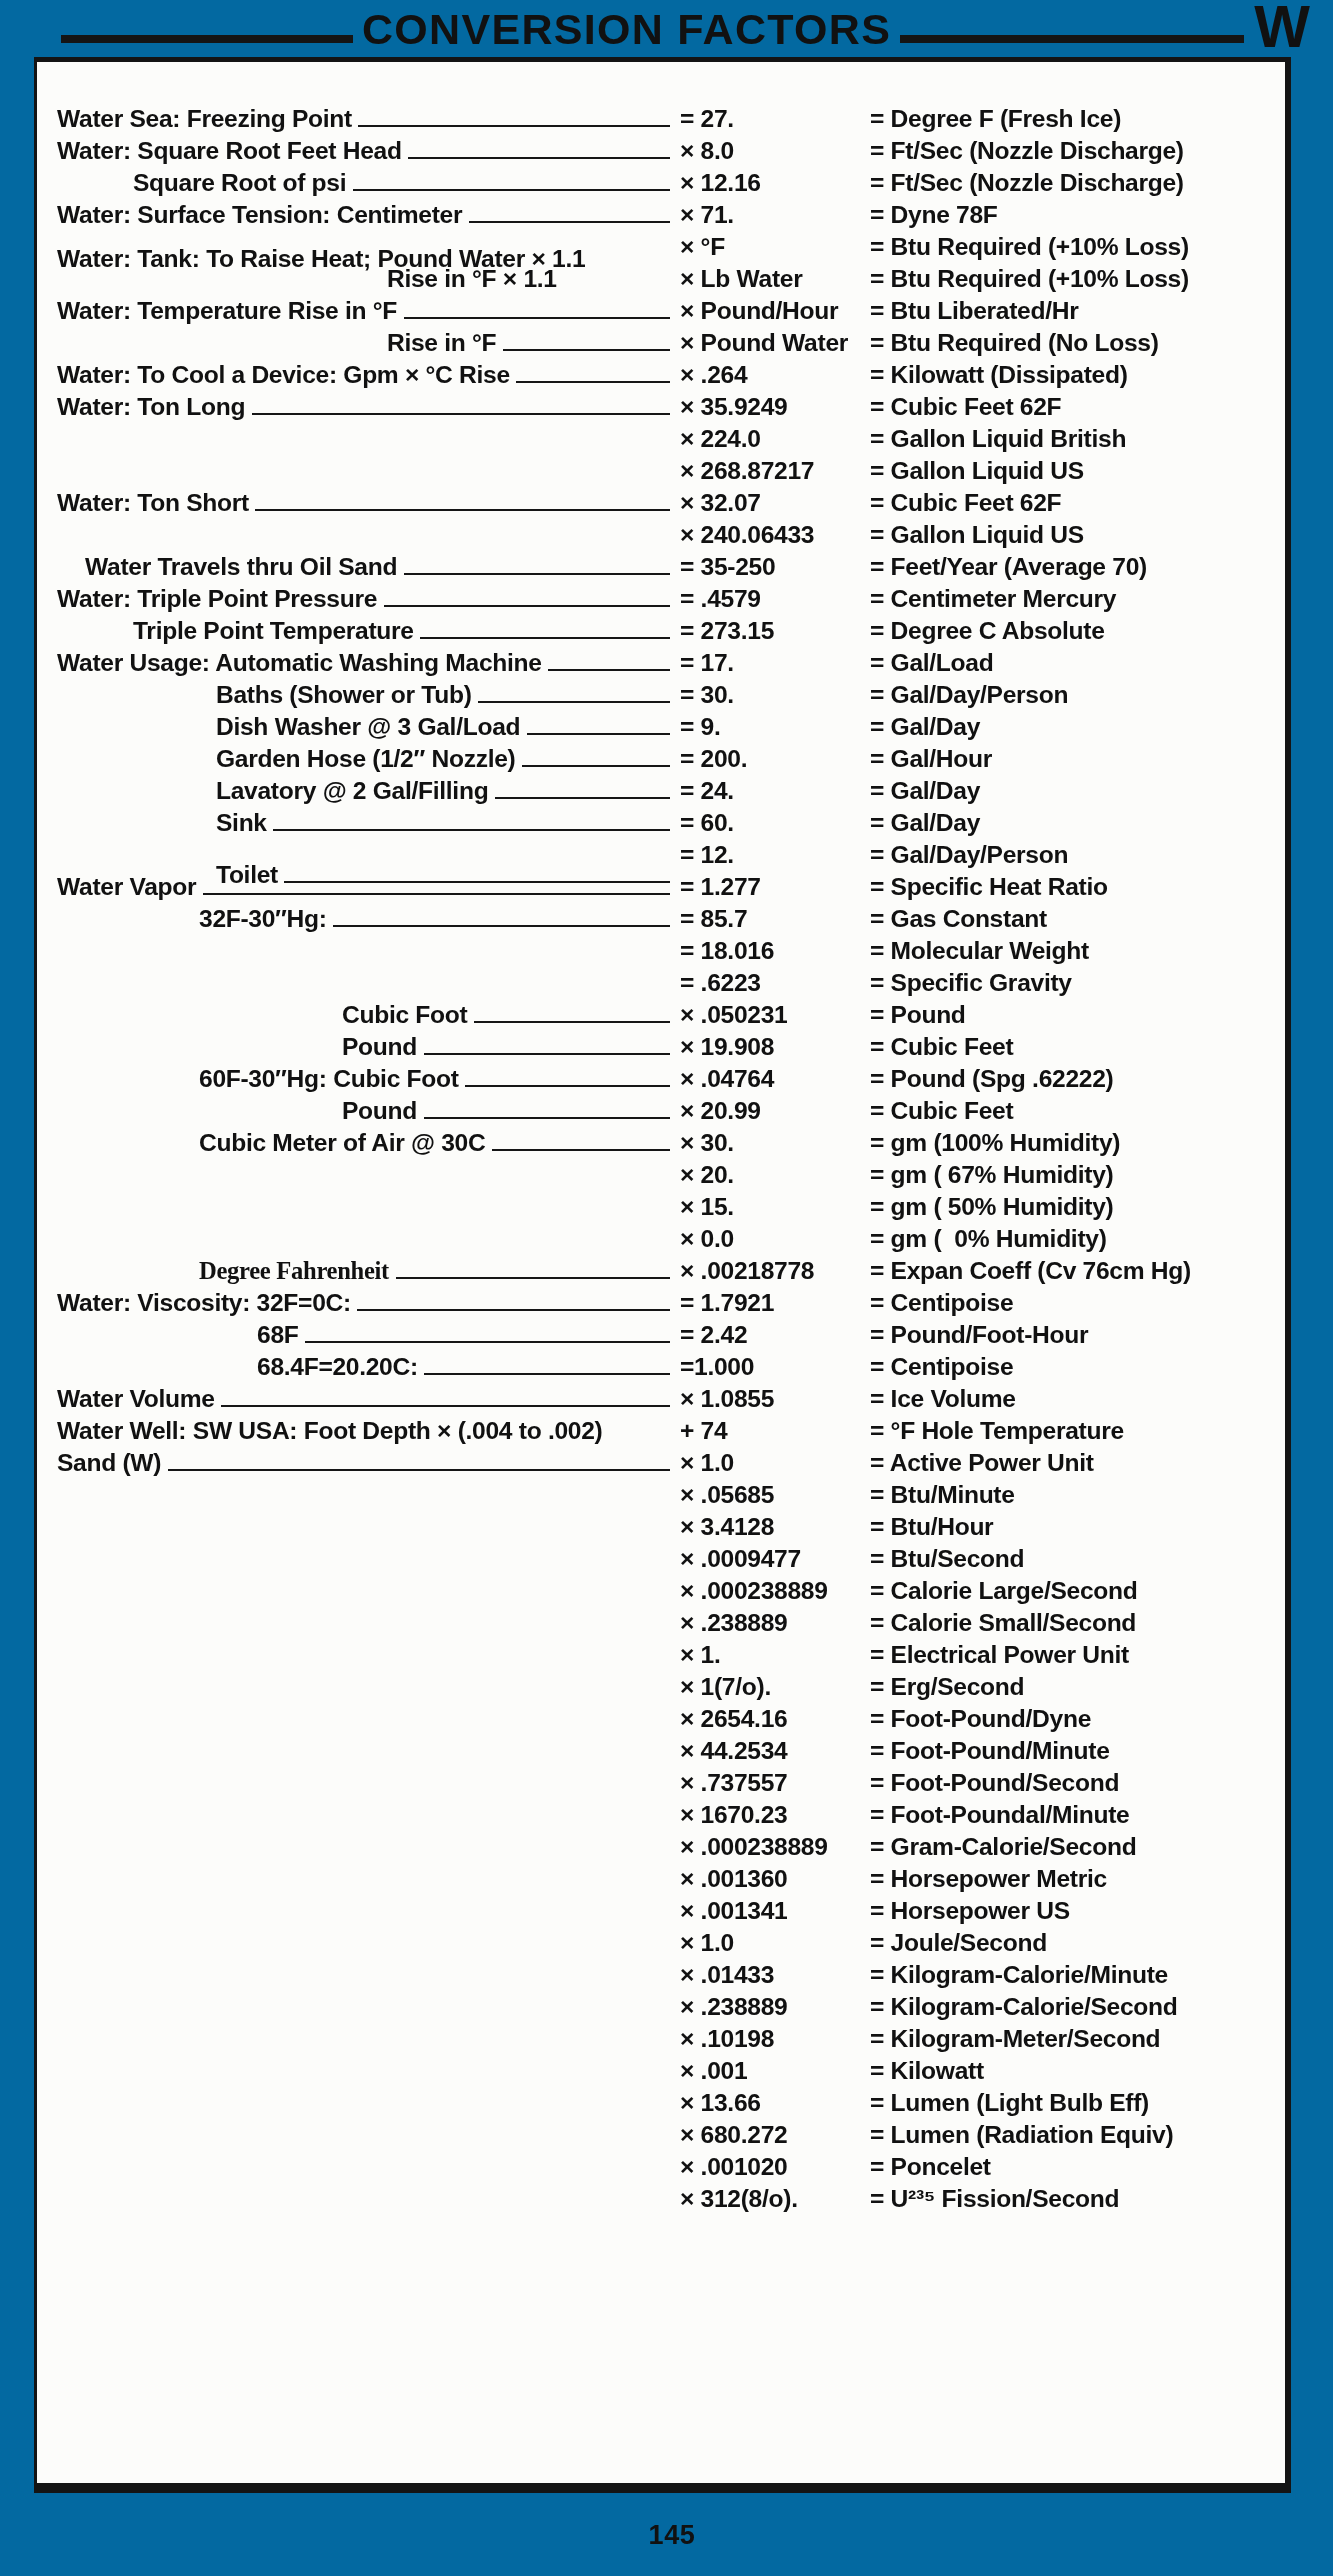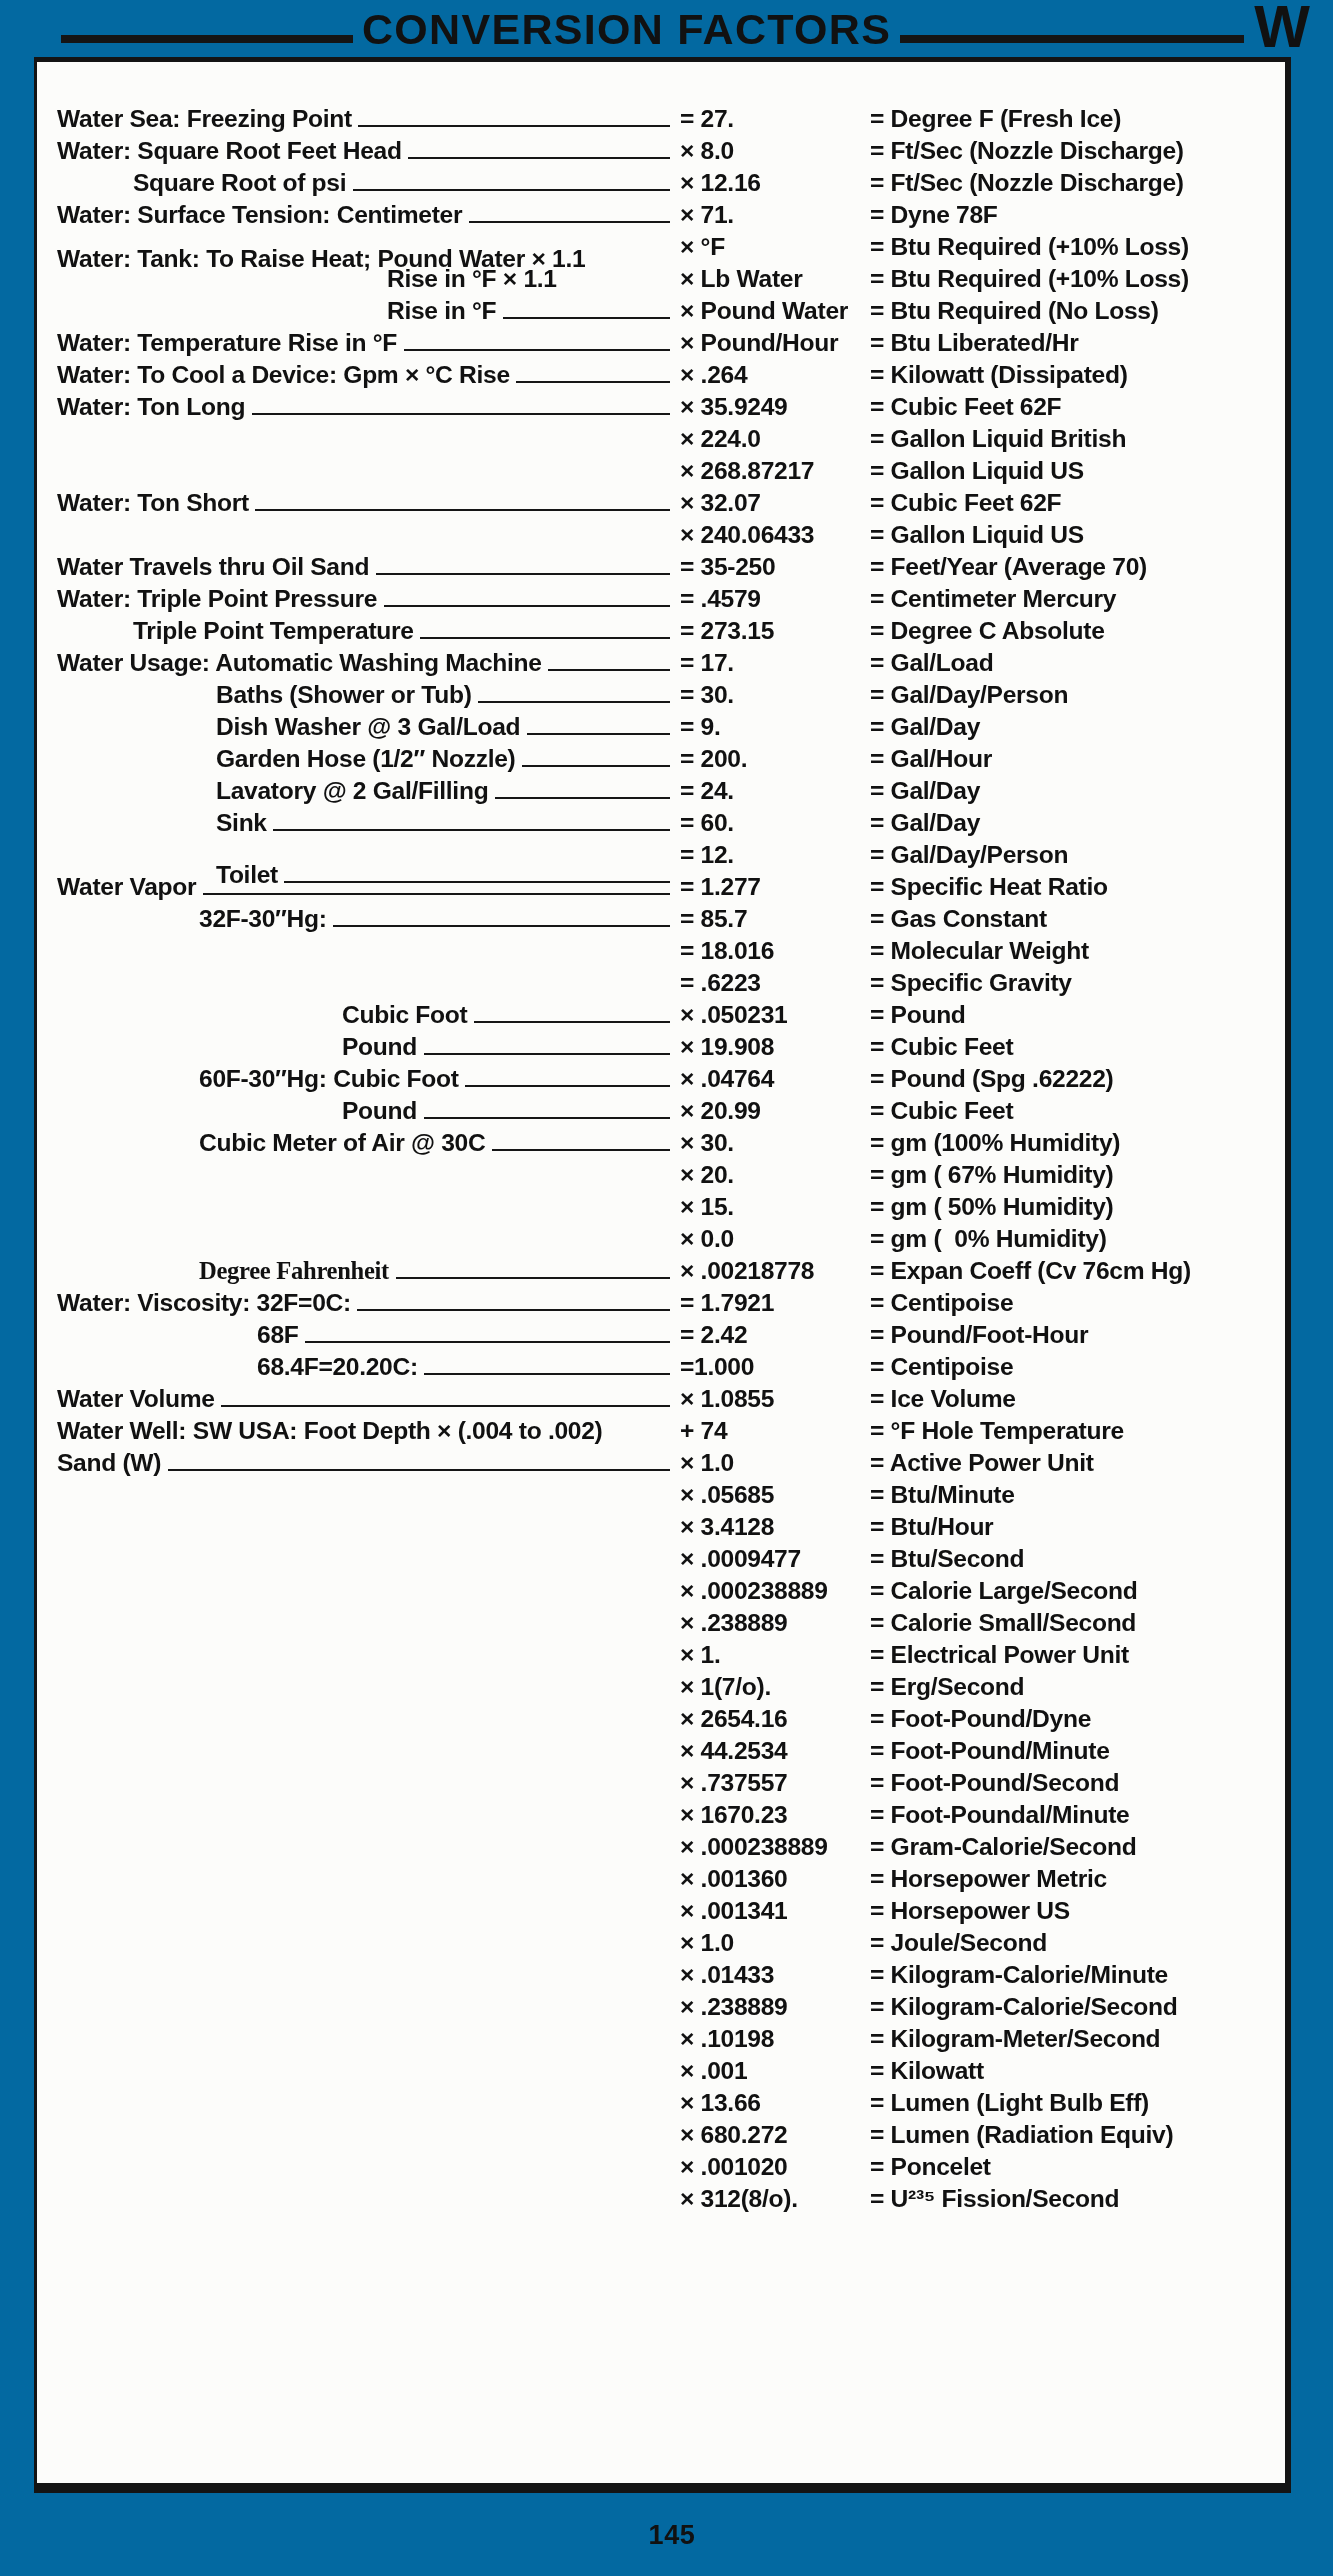--- a/index.html
+++ b/index.html
@@ -74,29 +74,29 @@
   </div>
 
   <div class="box">
     <div class="rows" id="rows">
         <div class="row"><div class="label-wrap"><span class="label" style="padding-left: 0px;">Water Sea: Freezing Point</span><div class="leader"></div></div><span class="factor">= 27.</span><span class="result">= Degree F (Fresh Ice)</span></div>
         <div class="row"><div class="label-wrap"><span class="label" style="padding-left: 0px;">Water: Square Root Feet Head</span><div class="leader"></div></div><span class="factor">× 8.0</span><span class="result">= Ft/Sec (Nozzle Discharge)</span></div>
         <div class="row"><div class="label-wrap"><span class="label" style="padding-left: 76px;">Square Root of psi</span><div class="leader"></div></div><span class="factor">× 12.16</span><span class="result">= Ft/Sec (Nozzle Discharge)</span></div>
         <div class="row"><div class="label-wrap"><span class="label" style="padding-left: 0px;">Water: Surface Tension: Centimeter</span><div class="leader"></div></div><span class="factor">× 71.</span><span class="result">= Dyne 78F</span></div>
         <div class="row"><div class="label-wrap"><span class="label" style="padding-left: 0px; margin-top: 24px;">Water: Tank: To Raise Heat; Pound Water × 1.1</span><div class="leader hidden"></div></div><span class="factor">× °F</span><span class="result">= Btu Required (+10% Loss)</span></div>
         <div class="row"><div class="label-wrap"><span class="label" style="padding-left: 330px;">Rise in °F × 1.1</span><div class="leader hidden"></div></div><span class="factor">× Lb Water</span><span class="result">= Btu Required (+10% Loss)</span></div>
+        <div class="row"><div class="label-wrap"><span class="label" style="padding-left: 0px;">Water: Temperature Rise in °F</span><div class="leader"></div></div><span class="factor">× Pound/Hour</span><span class="result">= Btu Liberated/Hr</span></div>
         <div class="row"><div class="label-wrap"><span class="label" style="padding-left: 330px;">Rise in °F</span><div class="leader"></div></div><span class="factor">× Pound Water</span><span class="result">= Btu Required (No Loss)</span></div>
-        <div class="row"><div class="label-wrap"><span class="label" style="padding-left: 0px;">Water: Temperature Rise in °F</span><div class="leader"></div></div><span class="factor">× Pound/Hour</span><span class="result">= Btu Liberated/Hr</span></div>
         <div class="row"><div class="label-wrap"><span class="label" style="padding-left: 0px;">Water: To Cool a Device: Gpm × °C Rise</span><div class="leader"></div></div><span class="factor">× .264</span><span class="result">= Kilowatt (Dissipated)</span></div>
         <div class="row"><div class="label-wrap"><span class="label" style="padding-left: 0px;">Water: Ton Long</span><div class="leader"></div></div><span class="factor">× 35.9249</span><span class="result">= Cubic Feet 62F</span></div>
         <div class="row"><div class="label-wrap"><span class="label" style="padding-left: 0px;"></span><div class="leader hidden"></div></div><span class="factor">× 224.0</span><span class="result">= Gallon Liquid British</span></div>
         <div class="row"><div class="label-wrap"><span class="label" style="padding-left: 0px;"></span><div class="leader hidden"></div></div><span class="factor">× 268.87217</span><span class="result">= Gallon Liquid US</span></div>
         <div class="row"><div class="label-wrap"><span class="label" style="padding-left: 0px;">Water: Ton Short</span><div class="leader"></div></div><span class="factor">× 32.07</span><span class="result">= Cubic Feet 62F</span></div>
         <div class="row"><div class="label-wrap"><span class="label" style="padding-left: 0px;"></span><div class="leader hidden"></div></div><span class="factor">× 240.06433</span><span class="result">= Gallon Liquid US</span></div>
-        <div class="row"><div class="label-wrap"><span class="label" style="padding-left: 0px;">Water Travels thru Oil Sand</span><div class="leader"></div></div><span class="factor">= 35-250</span><span class="result">= Feet/Year (Average 70)</span></div>
+        <div class="row"><div class="label-wrap"><span class="label" style="padding-left: 0px; margin-left: 28px;">Water Travels thru Oil Sand</span><div class="leader"></div></div><span class="factor">= 35-250</span><span class="result">= Feet/Year (Average 70)</span></div>
         <div class="row"><div class="label-wrap"><span class="label" style="padding-left: 0px;">Water: Triple Point Pressure</span><div class="leader"></div></div><span class="factor">= .4579</span><span class="result">= Centimeter Mercury</span></div>
         <div class="row"><div class="label-wrap"><span class="label" style="padding-left: 76px;">Triple Point Temperature</span><div class="leader"></div></div><span class="factor">= 273.15</span><span class="result">= Degree C Absolute</span></div>
         <div class="row"><div class="label-wrap"><span class="label" style="padding-left: 0px;">Water Usage: Automatic Washing Machine</span><div class="leader"></div></div><span class="factor">= 17.</span><span class="result">= Gal/Load</span></div>
         <div class="row"><div class="label-wrap"><span class="label" style="padding-left: 159px;">Baths (Shower or Tub)</span><div class="leader"></div></div><span class="factor">= 30.</span><span class="result">= Gal/Day/Person</span></div>
         <div class="row"><div class="label-wrap"><span class="label" style="padding-left: 159px;">Dish Washer @ 3 Gal/Load</span><div class="leader"></div></div><span class="factor">= 9.</span><span class="result">= Gal/Day</span></div>
         <div class="row"><div class="label-wrap"><span class="label" style="padding-left: 159px;">Garden Hose (1/2″ Nozzle)</span><div class="leader"></div></div><span class="factor">= 200.</span><span class="result">= Gal/Hour</span></div>
         <div class="row"><div class="label-wrap"><span class="label" style="padding-left: 159px;">Lavatory @ 2 Gal/Filling</span><div class="leader"></div></div><span class="factor">= 24.</span><span class="result">= Gal/Day</span></div>
         <div class="row"><div class="label-wrap"><span class="label" style="padding-left: 159px;">Sink</span><div class="leader"></div></div><span class="factor">= 60.</span><span class="result">= Gal/Day</span></div>
         <div class="row"><div class="label-wrap"><span class="label" style="padding-left: 159px; margin-top: 40px;">Toilet</span><div class="leader"></div></div><span class="factor">= 12.</span><span class="result">= Gal/Day/Person</span></div>
         <div class="row"><div class="label-wrap"><span class="label" style="padding-left: 0px;">Water Vapor</span><div class="leader"></div></div><span class="factor">= 1.277</span><span class="result">= Specific Heat Ratio</span></div>

